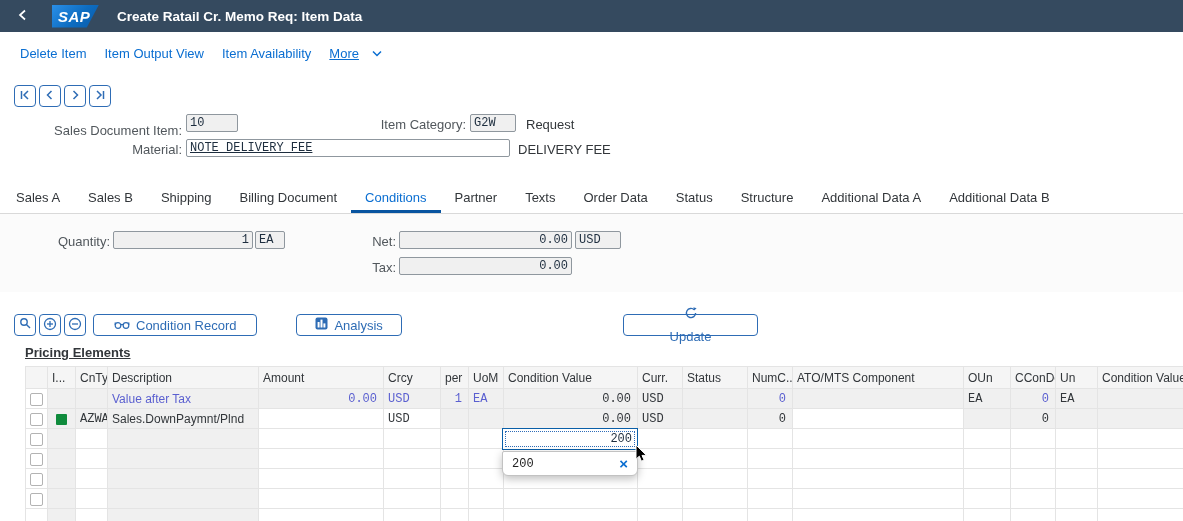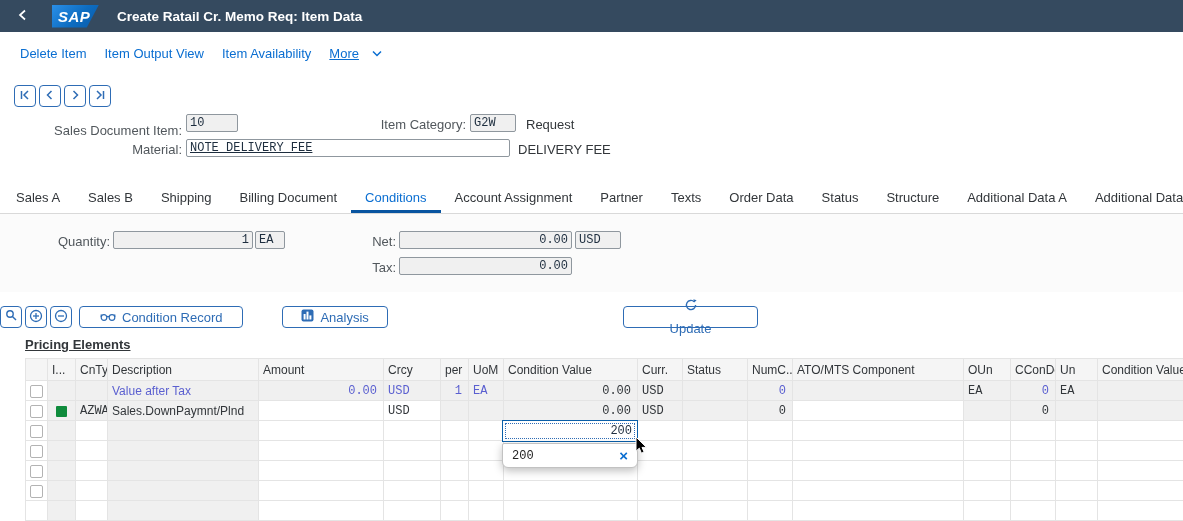--- a/index.html
+++ b/index.html
@@ -44,21 +44,21 @@
   .tab{padding:4px 14px 5px 14px; color:var(--text-dark); border-bottom:3px solid transparent; cursor:pointer; white-space:nowrap;}
   .tab.active{color:var(--active-tab); border-bottom-color:var(--tab-underline);}
 
   
   .cond-head{position:relative; height:78px; background:#fbfbfb; font-size:13px;}
   .cond-head .lbl{position:absolute; text-align:right; color:#51575c;}
   .cond-head .fld{text-align:right;}
   .cond-head .fld.uomf{text-align:left;}
 
   
-  .toolbar{position:relative; height:22px; margin-top:14px; display:flex; align-items:center; padding-left:0; gap:3px;}
+  .toolbar{position:relative; height:22px; margin-top:22px; display:flex; align-items:center; padding-left:14px; gap:3px;}
   .btn{height:22px; border:1px solid var(--button-blue); border-radius:4px; background:#fff; color:var(--button-blue);
     font-size:13px; font-family:"Liberation Sans",sans-serif; display:inline-flex; align-items:center; gap:6px; padding:0 14px; cursor:pointer;}
   .btn.cond-rec{margin-left:4px; padding:0 20px;}
   .btn.analysis{margin-left:36px; padding:0 18px;}
   .btn.update{position:absolute; left:623px; width:135px; justify-content:center;flex-direction:column;}
 
   .pricing-title{margin:9px 0 0 25px; font-size:13px; color:var(--text-dark);text-decoration:underline;}
 
   
   .table-wrap{position:relative; margin:6px 0 0 25px; width:1158px;}
@@ -153,21 +153,20 @@
     <div class="fld white" style="left:186px;top:25px;width:324px;text-decoration:underline;">NOTE_DELIVERY_FEE</div>
     <span class="after" style="left:518px;top:28px;">DELIVERY FEE</span>
   </div>
 
   <div class="tabstrip">
     <span class="tab">Sales A</span>
     <span class="tab">Sales B</span>
     <span class="tab">Shipping</span>
     <span class="tab">Billing Document</span>
     <span class="tab active">Conditions</span>
-    <span class="tab">Account Assignment</span>
     <span class="tab">Partner</span>
     <span class="tab">Texts</span>
     <span class="tab">Order Data</span>
     <span class="tab">Status</span>
     <span class="tab">Structure</span>
     <span class="tab">Additional Data A</span>
     <span class="tab">Additional Data B</span>
   </div>
 
   <div class="cond-head">

